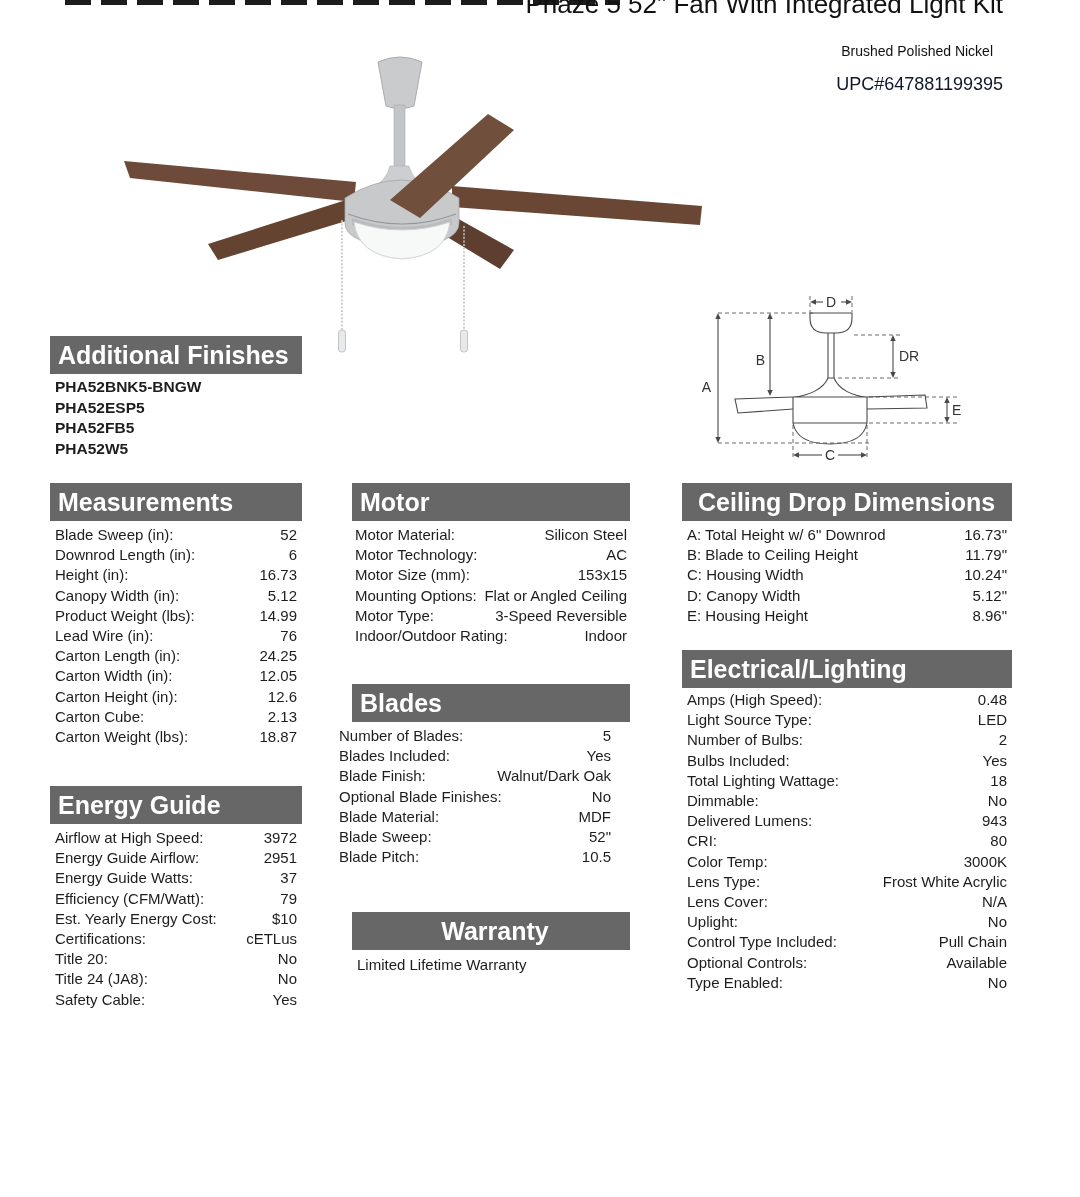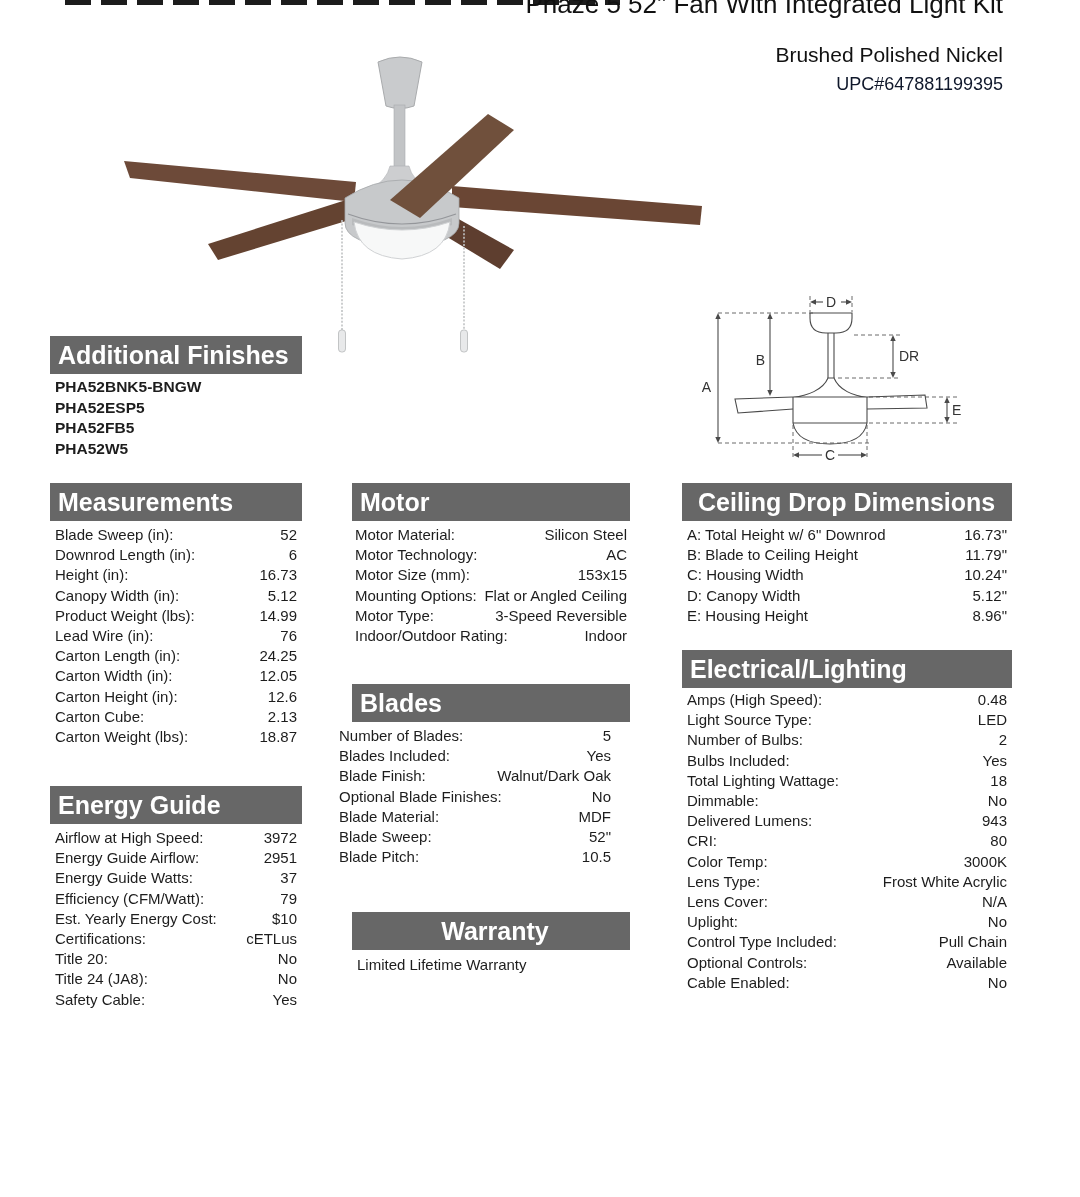--- a/index.html
+++ b/index.html
@@ -4,21 +4,21 @@
 <style>
   html,body{margin:0;padding:0;background:#ffffff;}
   #page{
     position:relative;width:1080px;height:1197px;background:#ffffff;overflow:hidden;
     font-family:"Liberation Sans", sans-serif;color:#1d1d1d;
   }
   
   .clip-strip{position:absolute;left:65px;top:0;width:555px;height:5px;
     background:repeating-linear-gradient(90deg,#1c1c1c 0 26px,#ffffff 26px 36px);}
   .doc-title{position:absolute;top:-10px;right:77px;font-size:26px;line-height:28px;color:#111;white-space:nowrap;}
-  .finish-name{position:absolute;top:43px;right:77px;font-size:21px;color:#111;white-space:nowrap;}
+  .finish-name{position:absolute;top:43px;right:87px;font-size:14px;color:#111;white-space:nowrap;}
   .upc{position:absolute;top:74px;right:77px;font-size:18px;color:#0f172a;white-space:nowrap;}
 
   .sec-header{position:absolute;height:38px;background:#676767;color:#ffffff;
     font-weight:bold;font-size:25px;line-height:38px;padding-left:8px;box-sizing:border-box;white-space:nowrap;}
   .hdr-af{left:50px;top:336px;width:252px;}
   .hdr-meas{left:50px;top:483px;width:252px;}
   .hdr-eg{left:50px;top:786px;width:252px;}
   .hdr-motor{left:352px;top:483px;width:278px;}
   .hdr-blades{left:352px;top:684px;width:278px;}
   .hdr-warr{left:352px;top:912px;width:278px;text-align:center;}
@@ -376,18 +376,18 @@
       </div>
       <div class="spec-row">
         <span class="spec-label">Control Type Included:</span>
         <span class="spec-value">Pull Chain</span>
       </div>
       <div class="spec-row">
         <span class="spec-label">Optional Controls:</span>
         <span class="spec-value">Available</span>
       </div>
       <div class="spec-row">
-        <span class="spec-label">Cable Enabled:</span>
+        <span class="spec-label">Type Enabled:</span>
         <span class="spec-value">No</span>
       </div>
     </div>
 
 </div>
 
 </body></html>

